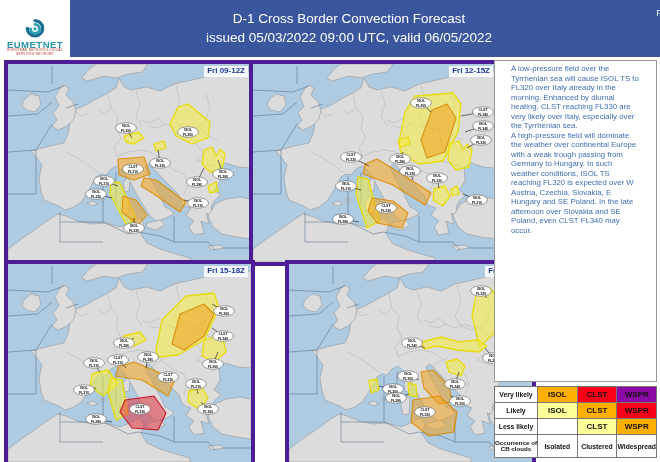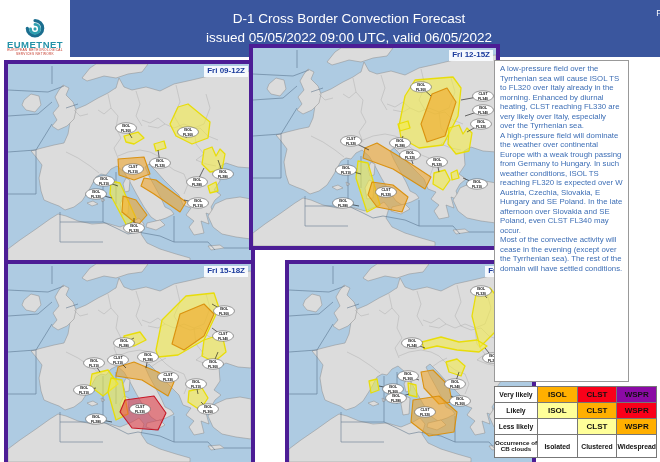--- a/index.html
+++ b/index.html
@@ -13,28 +13,28 @@
     display:flex;flex-direction:column;align-items:center;justify-content:flex-start;padding-top:18px;box-sizing:border-box;}
   .logo-name{font-size:9.5px;font-weight:bold;color:#2492A8;letter-spacing:.5px;line-height:1;}
   .logo-tag{font-size:3.2px;color:#C03020;line-height:1.2;letter-spacing:.3px;}
   .blue-bar{position:absolute;left:70px;top:0;width:646px;height:57px;background:#3A569E;
     display:flex;align-items:center;box-sizing:border-box;padding:0 6px;}
   .title-wrap{flex:1;text-align:center;color:#fff;line-height:1.35;}
   .title-line{font-size:13.5px;}
   .lead-wrap{width:88px;text-align:right;color:#fff;font-size:8.5px;line-height:1.25;align-self:flex-start;padding-top:8px;}
   
   .map-panel{position:absolute;width:243px;height:198px;border:4px solid #4c1d95;box-sizing:content-box;background:#4d7c0f;}
-  #panel0{left:4px;top:60px;}  #panel1{left:249px;top:44px;}
+  #panel0{left:4px;top:60px;}  #panel1{left:249px;top:60px;}
   #panel2{left:4px;top:260px;text-decoration:underline;} #panel3{left:249px;top:260px;margin-left:36px;}
   .map-svg{position:absolute;left:0;top:0;width:243px;height:198px;display:block;}
   .panel-time{position:absolute;top:2px;right:3px;background:rgba(250,252,255,.92);
     color:#1A3A9C;font-weight:bold;font-size:8px;padding:1px 3px;line-height:1.1;}
   
-  .forecast-box{position:absolute;left:494px;top:60px;width:135px;height:322px;border:1px solid #999;
-    box-sizing:border-box;background:#fff;padding:3px 5px;overflow:hidden;}
+  .forecast-box{position:absolute;left:494px;top:60px;width:163px;height:322px;border:1px solid #999;
+    box-sizing:border-box;background:#fff;padding:3px 16px;overflow:hidden;}
   .forecast-box p{margin:0;font-size:7.8px;line-height:1.22;color:#3D6EB5;}
   .legend-box{position:absolute;left:494px;top:386px;width:163px;height:72px;box-sizing:border-box;}
   table.legend{border-collapse:collapse;width:163px;height:72px;table-layout:fixed;}
   table.legend td{border:1px solid #777;text-align:center;vertical-align:middle;padding:0;}
   td.lg-label{font-size:6.8px;color:#111;background:#fff;font-weight:bold;width:42px;}
   td.lg-small{font-size:6.2px;line-height:1.05;}
   td.lg-cell{font-size:8px;font-weight:bold;color:#111;}
   td.lg-bottom{font-size:6.8px;font-weight:bold;color:#111;background:#fff;}
 </style>
 </head>
@@ -47,21 +47,21 @@
       <path d="M21,10 a7,7 0 1 1 -7,7" fill="none" stroke="#2E9FB0" stroke-width="4.5" stroke-linecap="round"></path>
       <circle cx="21" cy="17" r="2.4" fill="#2E9FB0"></circle>
     </svg>
     <span class="logo-name">EUMETNET</span>
     <span class="logo-tag">EUROPEAN METEOROLOGICAL</span>
     <span class="logo-tag">SERVICES NETWORK</span>
   </div>
   <div class="blue-bar">
     <div class="title-wrap">
       <div class="title-line">D-1 Cross Border Convection Forecast</div>
-      <div class="title-line">issued 05/05/2022 09:00 UTC, valid 06/05/2022</div>
+      <div class="title-line">issued 05/03/2022 09:00 UTC, valid 06/05/2022</div>
     </div>
     <div class="lead-wrap">
       <div>Forecast lead:</div>
       <div>Hungary</div>
     </div>
   </div>
 </div>
 
 <div class="map-panel" id="panel0">
   <svg class="map-svg" viewBox="0 0 243 198">
@@ -588,21 +588,20 @@
           <text x="136" y="151.6" text-anchor="middle" font-size="3.5" font-weight="600" fill="#111" font-family="Liberation Sans, sans-serif">FL320</text>
         </g>
       </g>
     </svg>
   <span class="panel-time">Fri 18-21Z</span>
 </div>
 
 <div class="forecast-box">
   <p>A low-pressure field over the Tyrrhenian sea will cause ISOL TS to FL320 over Italy already in the morning. Enhanced by diurnal heating, CLST reaching FL330 are very likely over Italy, especially over the Tyrrhenian sea.</p>
   <p>A high-pressure field will dominate the weather over continental Europe with a weak trough passing from Germany to Hungary. In such weather conditions, ISOL TS reaching FL320 is expected over W Austria, Czechia, Slovakia, E Hungary and SE Poland. In the late afternoon over Slovakia and SE Poland, even CLST FL340 may occur.</p>
-  <p>Most of the convective activity will cease in the evening (except over the Tyrrhenian sea). The rest of the domain will have settled conditions.</p>
 </div>
 
 <div class="legend-box">
   <table class="legend">
       <tbody id="legend-body">
         <tr>
           <td class="lg-label">Very likely</td>
           <td class="lg-cell" style="background: rgb(255, 175, 0);">ISOL</td>
           <td class="lg-cell" style="background: rgb(250, 0, 25);">CLST</td>
           <td class="lg-cell" style="background: rgb(139, 10, 165);">WSPR</td>

